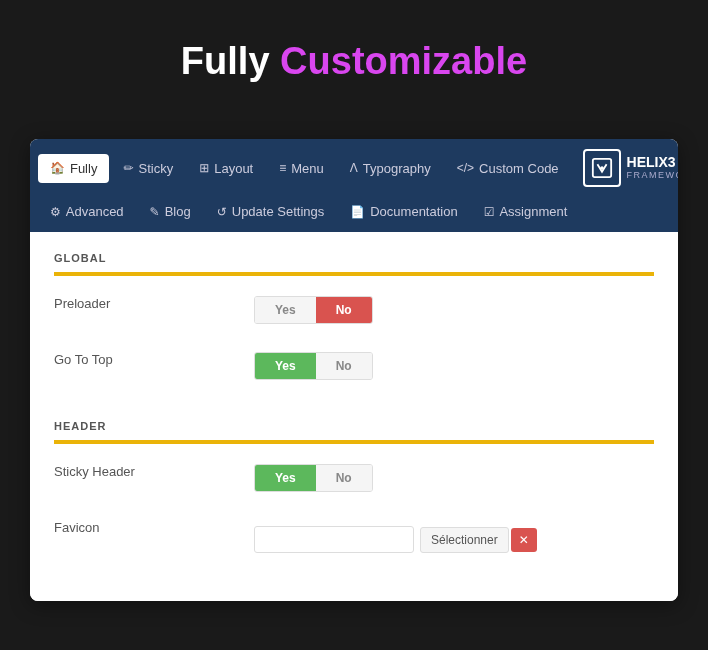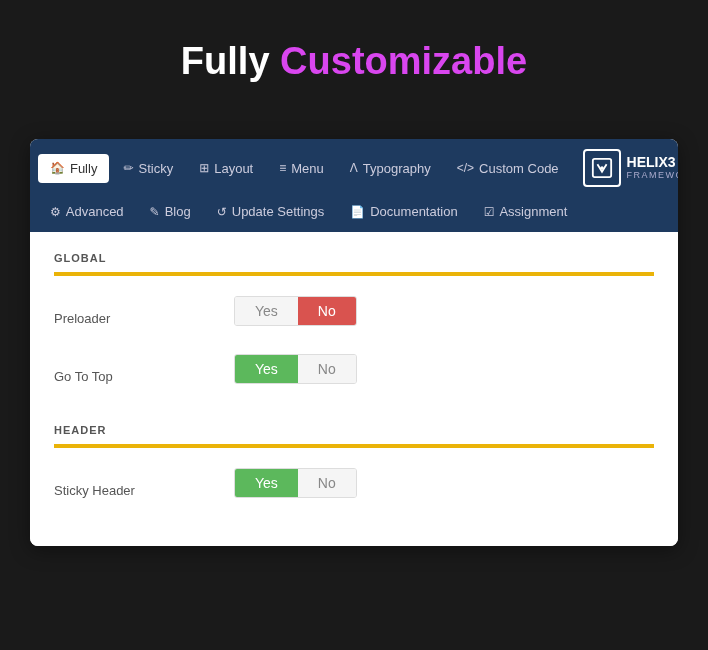--- a/index.html
+++ b/index.html
@@ -137,47 +137,49 @@
       font-weight: 700;
       color: #555;
       letter-spacing: 1px;
       padding-bottom: 8px;
       border-bottom: 4px solid #eab308;
       margin-bottom: 20px;
     }
 
     .setting-row {
       display: flex;
-      align-items: flex-end;
+      align-items: flex-start;
       margin-bottom: 18px;
       padding-bottom: 10px;
+      gap: 20px;
     }
 
     .setting-label {
       font-size: 13px;
       color: #555;
       width: 180px;
       flex-shrink: 0;
     }
 
     .toggle-group {
       display: flex;
       border: 1px solid #ddd;
       border-radius: 3px;
       overflow: hidden;
     }
 
     .toggle-btn {
       padding: 6px 20px;
-      font-size: 14px;
+      font-size: 12px;
       cursor: pointer;
       border: none;
       outline: none;
       background: #f5f5f5;
       color: #555;
+      font-weight: bold;
     }
     .toggle-btn.active-yes {
       background: #5cb85c;
       color: #fff;
     }
     .toggle-btn.active-no {
       background: #d9534f;
       color: #fff;
     }
     .toggle-btn.inactive {
@@ -331,15 +333,23 @@
     <div class="section-header section-gap">HEADER</div>
 
     <div class="setting-row">
       <span class="setting-label">Sticky Header</span>
       <div class="toggle-group">
         <button class="toggle-btn active-yes">Yes</button>
         <button class="toggle-btn inactive">No</button>
       </div>
     </div>
 
+    <div class="setting-row">
+      <span class="setting-label">Favicon</span>
+      <div class="favicon-row">
+        <input class="favicon-input" type="text" placeholder="" style="">
+        <button class="favicon-btn">Sélectionner</button>
+        <button class="favicon-x-btn">✕</button>
+      </div>
+    </div>
 
   </div>
 </div>
 
 </body></html>

